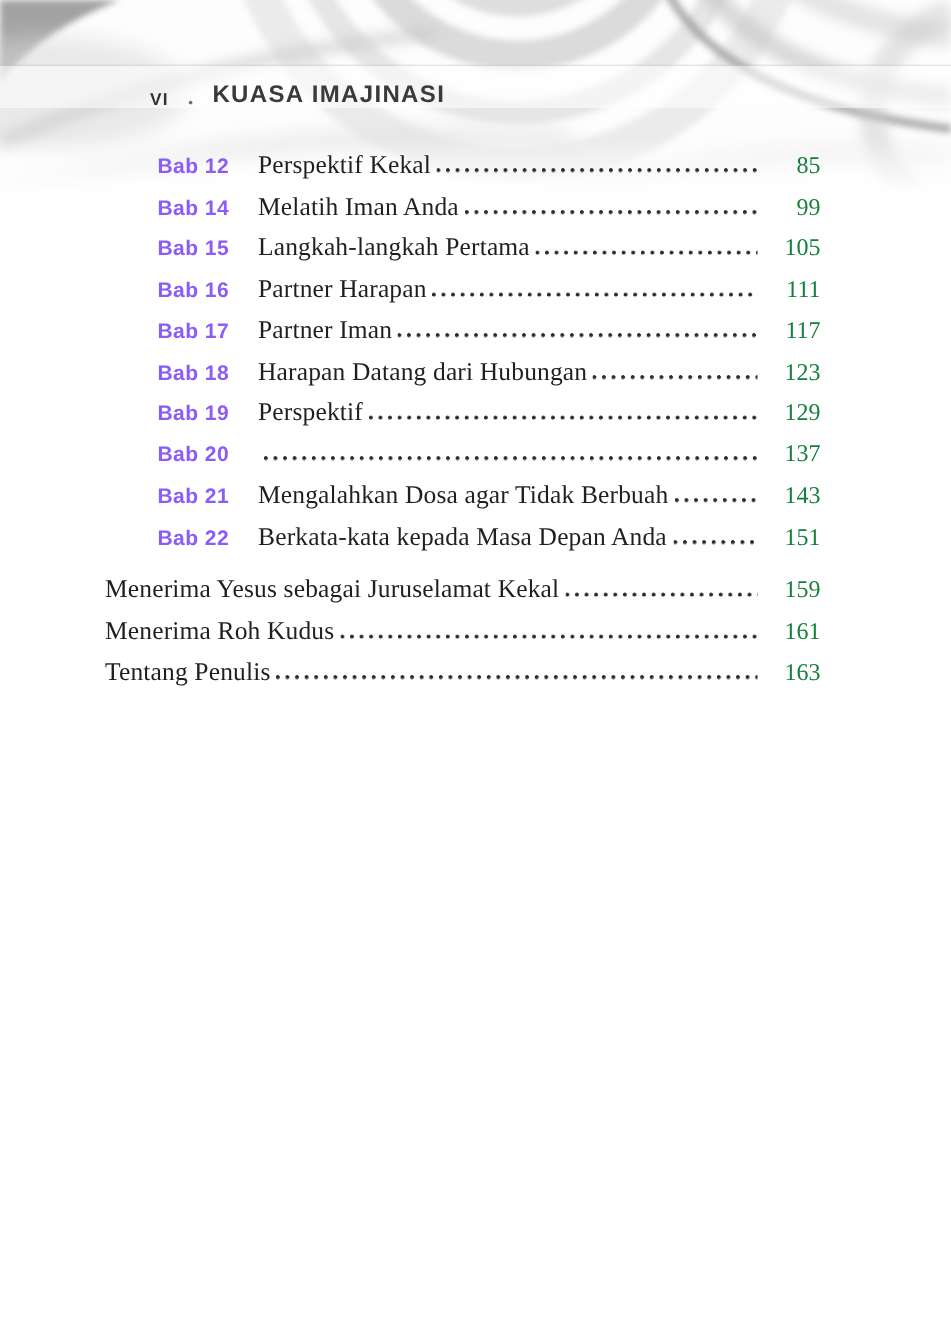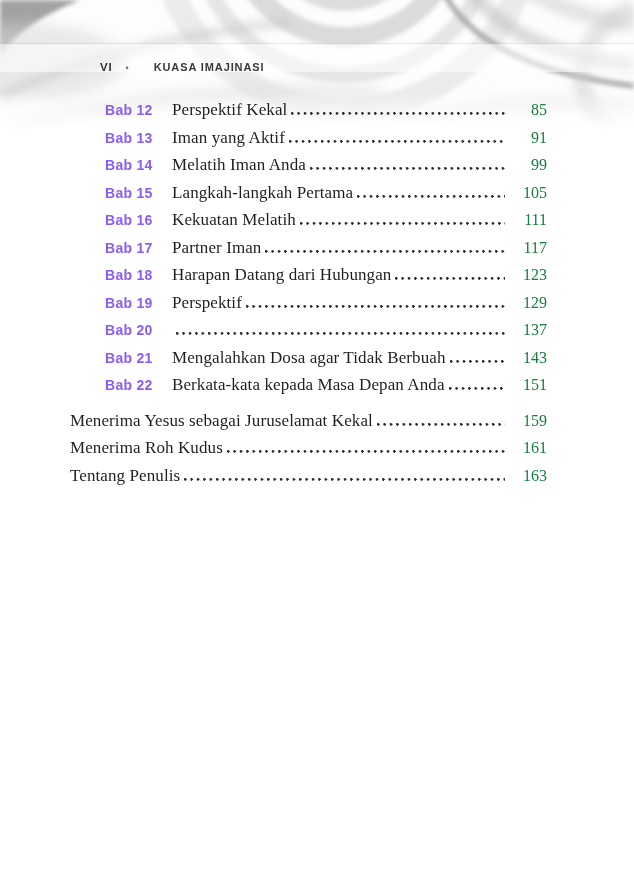--- a/index.html
+++ b/index.html
@@ -35,25 +35,24 @@
     letter-spacing: 0.8px;
     color: #333333;
   }
   .bullet-sep {
     font-size: 9px;
     color: #6e6e6e;
     margin: 0 13px;
     line-height: 1;
   }
   .running-title {
-    font-size: 11px;
+    font-size: 16px;
     font-weight: 700;
     letter-spacing: 0.9px;
     color: #3a3a3a;
-    margin-left: 12px;
   }
 
   
   .toc {
     position: absolute;
     top: 96px;
     left: 70px;
     width: 477px; 
   }
   .toc-row {
@@ -153,44 +152,38 @@
 
 <main class="toc">
   <section class="chapter-rows" id="chapter-rows">
   <div class="toc-row">
     <span class="bab-label">Bab 12</span>
     <span class="entry-title">Perspektif Kekal</span>
     <span class="dot-leader"></span>
     <span class="entry-page">85</span>
   </div>
 
-  <div class="toc-row">
-    <span class="bab-label">Bab 13</span>
-    <span class="entry-title">Iman yang Aktif</span>
-    <span class="dot-leader"></span>
-    <span class="entry-page">91</span>
-  </div>
 
   <div class="toc-row">
     <span class="bab-label">Bab 14</span>
     <span class="entry-title">Melatih Iman Anda</span>
     <span class="dot-leader"></span>
     <span class="entry-page">99</span>
   </div>
 
   <div class="toc-row">
     <span class="bab-label">Bab 15</span>
     <span class="entry-title">Langkah-langkah Pertama</span>
     <span class="dot-leader"></span>
     <span class="entry-page">105</span>
   </div>
 
   <div class="toc-row">
     <span class="bab-label">Bab 16</span>
-    <span class="entry-title">Kekuatan Melatih</span>
+    <span class="entry-title">Partner Harapan</span>
     <span class="dot-leader"></span>
     <span class="entry-page">111</span>
   </div>
 
   <div class="toc-row">
     <span class="bab-label">Bab 17</span>
     <span class="entry-title">Partner Iman</span>
     <span class="dot-leader"></span>
     <span class="entry-page">117</span>
   </div>

